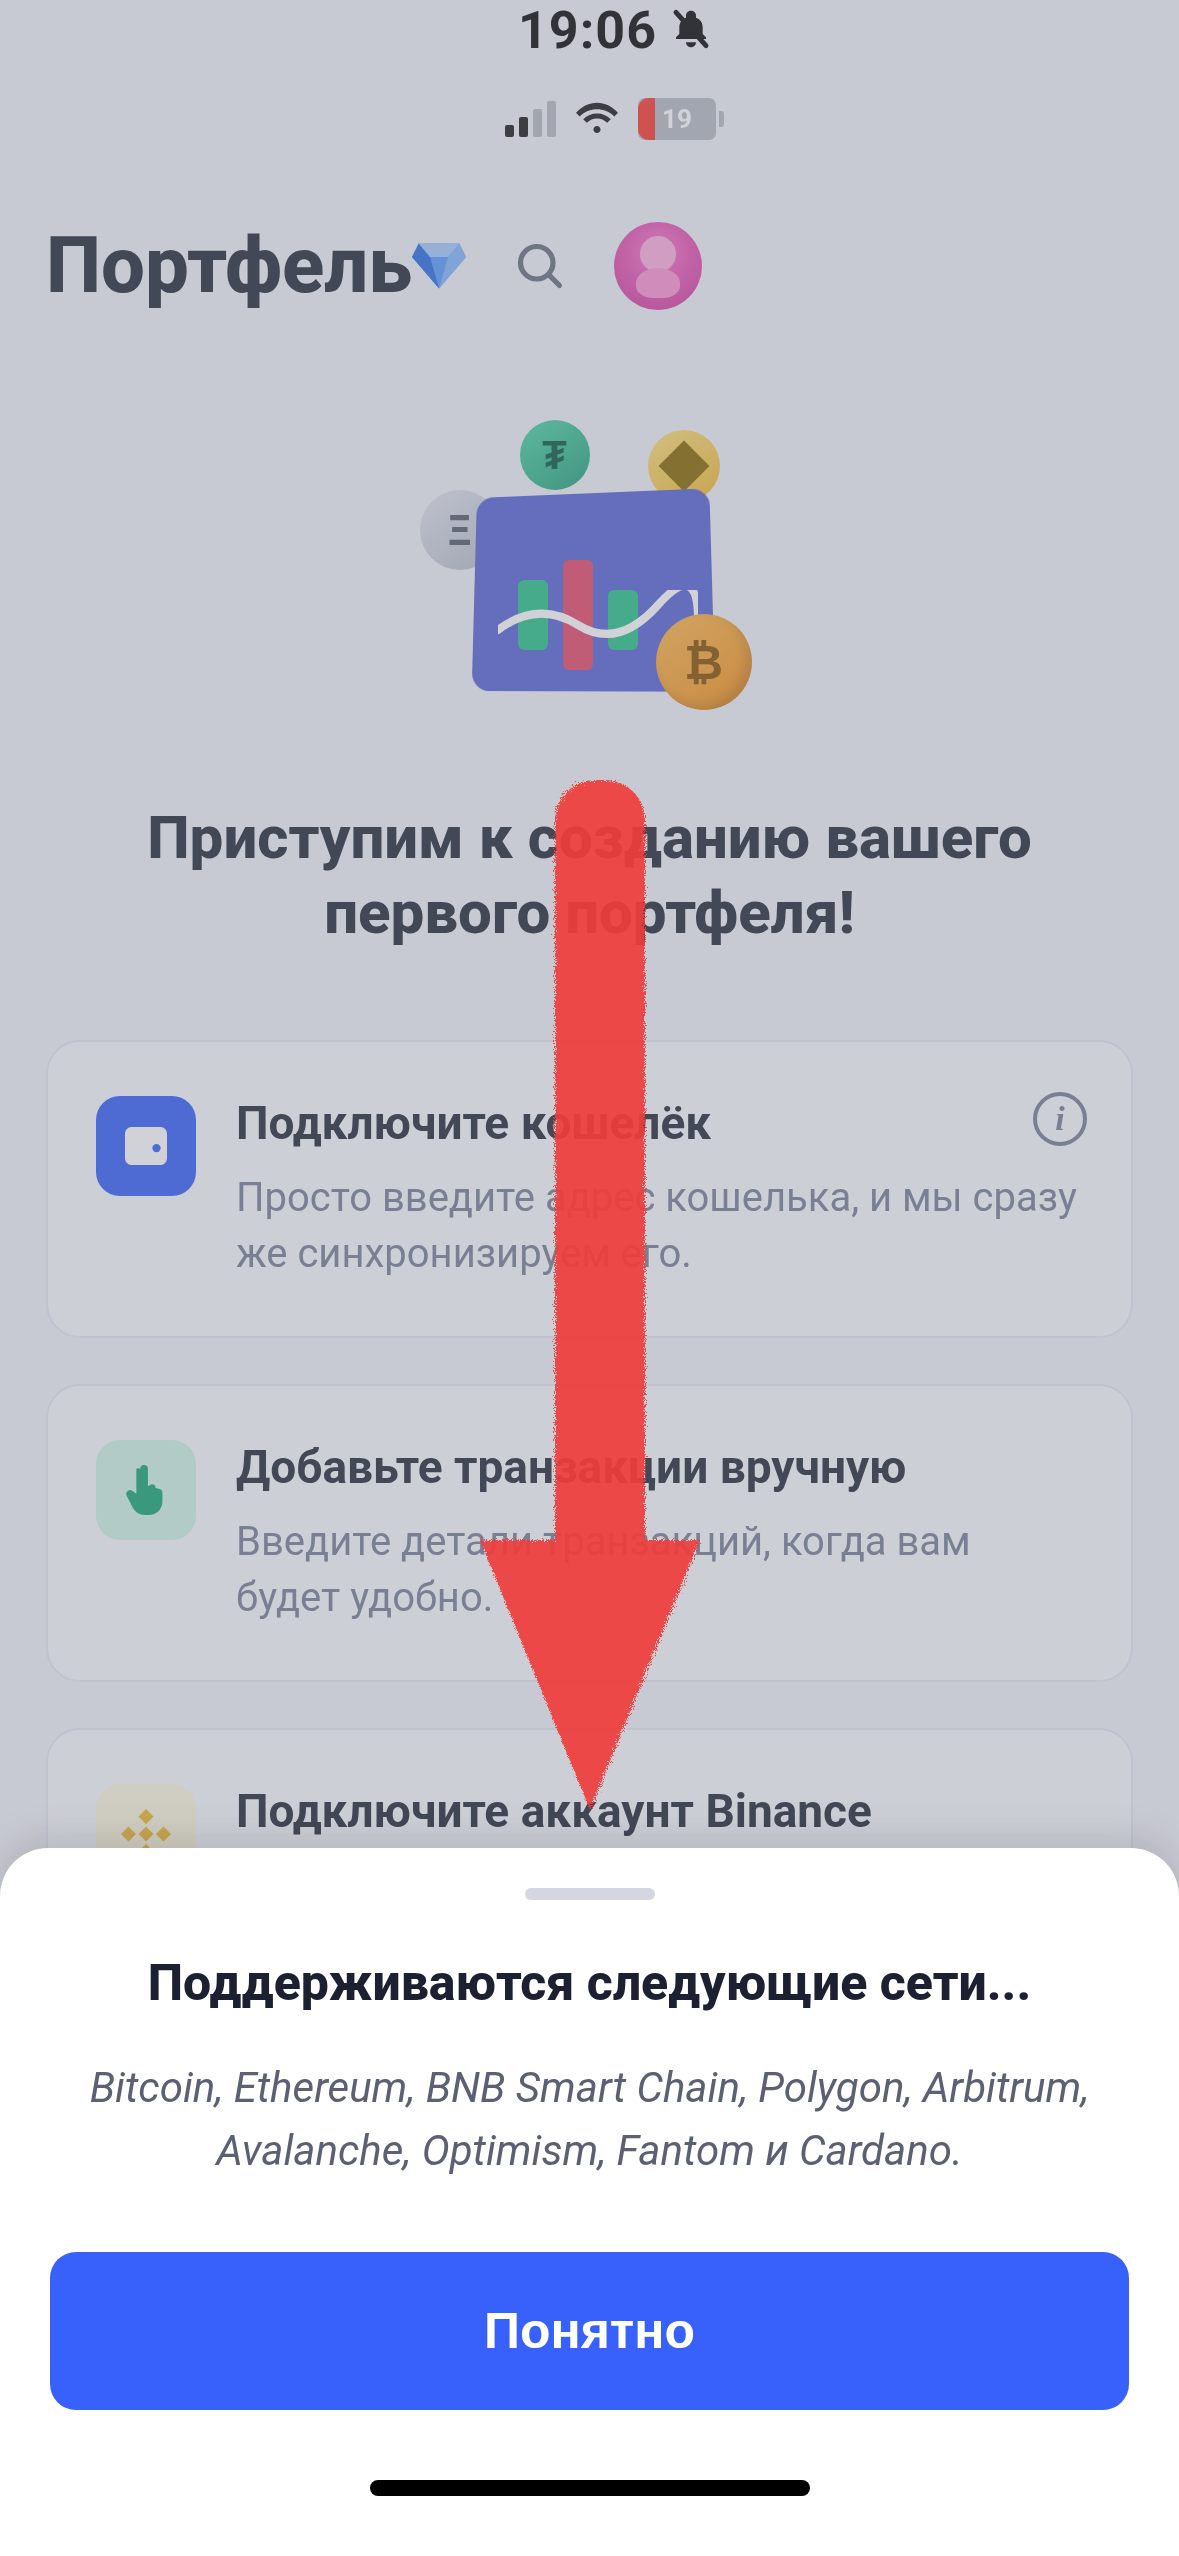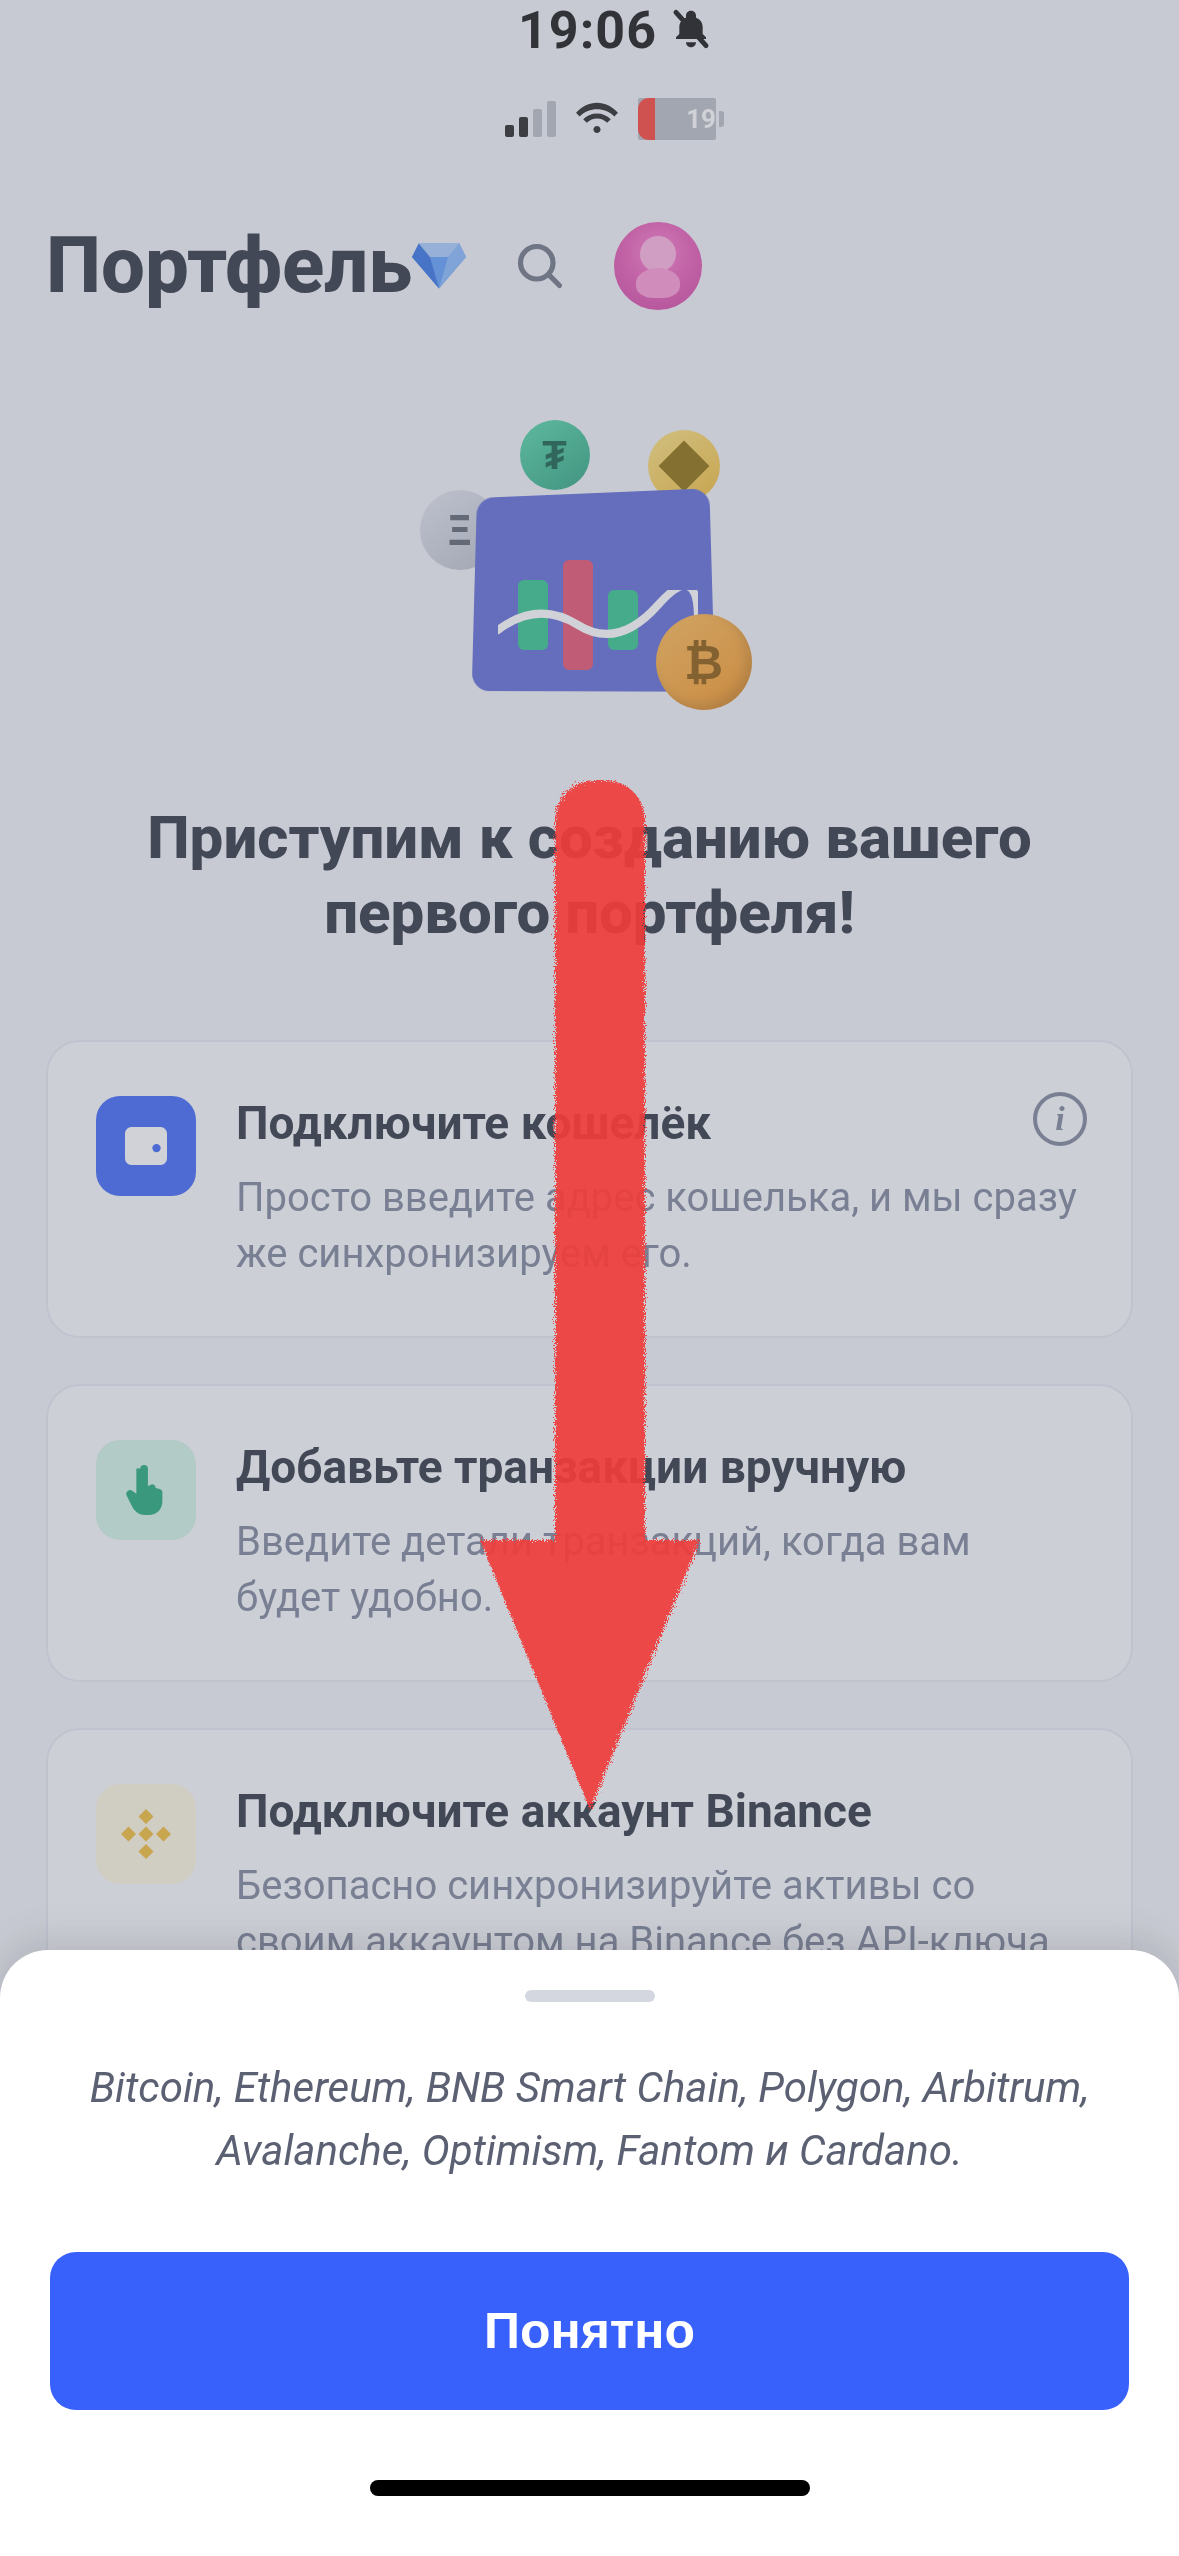--- a/index.html
+++ b/index.html
@@ -28,21 +28,21 @@
   .signal-bars { display: flex; align-items: flex-end; gap: 5px; height: 36px; }
   .signal-bars span { width: 9px; background:#1c1c1c; border-radius: 2px; }
   .signal-bars span:nth-child(1){height:12px;}
   .signal-bars span:nth-child(2){height:20px;}
   .signal-bars span:nth-child(3){height:28px; background:#b8bcc5;}
   .signal-bars span:nth-child(4){height:36px; background:#b8bcc5;}
   .battery {
     display:flex; align-items:center;
   }
   .battery-body{
-    width:78px;height:42px;border-radius:2px;background:#b8bcc5;position:relative;display:flex;align-items:center;justify-content:flex-end;
+    width:78px;height:42px;border-radius:7px;background:#b8bcc5;position:relative;display:flex;align-items:center;justify-content:center;
   }
   .battery-fill{
     position:absolute;left:0;top:0;bottom:0;width:22%;background:#ff3b30;border-radius:11px 0 0 11px;
   }
   .battery-text{position:relative;font-size:26px;font-weight:700;color:#fff;z-index:2;}
   .battery-cap{width:5px;height:16px;background:#b8bcc5;border-radius:0 3px 3px 0;margin-left:3px;}
 
   
   .header {
     position:absolute; top:220px; left:0; right:0;
@@ -279,16 +279,17 @@
     </defs>
     <g filter="url(#rough)" fill="#ef3e3a" opacity="0.92">
       <rect x="95" y="0" width="90" height="820" rx="40"></rect>
       <path d="M20 760 L130 1030 L240 760 Z"></path>
     </g>
   </svg>
 </div>
 
 <div class="sheet">
   <div class="sheet-grabber"></div>
+  <div class="sheet-title">Поддерживаются следующие сети...</div>
   <div class="sheet-body">Bitcoin, Ethereum, BNB Smart Chain, Polygon, Arbitrum, Avalanche, Optimism, Fantom и Cardano.</div>
   <button class="sheet-btn">Понятно</button>
   <div class="home-indicator"></div>
 </div>
 
 </body></html>

